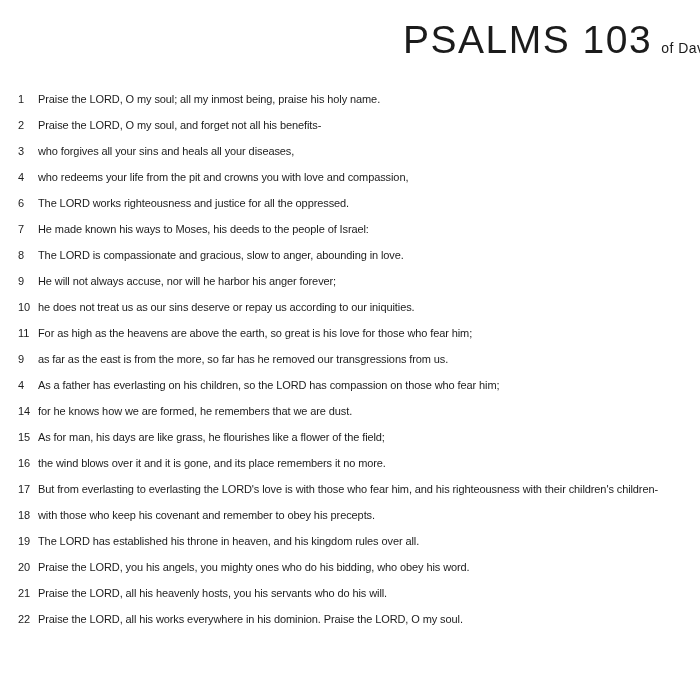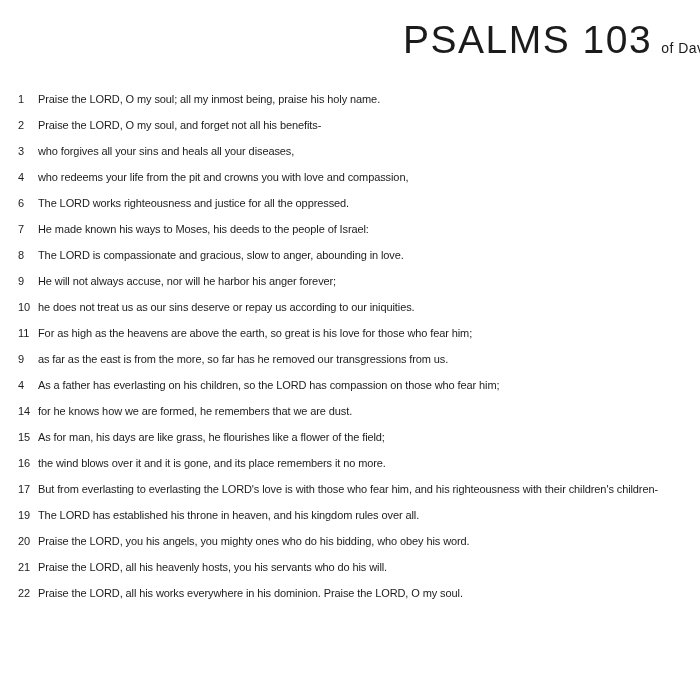--- a/index.html
+++ b/index.html
@@ -135,20 +135,23 @@
     </div>
 
     <div class="verse">
       <span class="vnum">16</span><span class="vtext">the wind blows over it and it is gone, and its place remembers it no more.</span>
     </div>
 
     <div class="verse">
       <span class="vnum">17</span><span class="vtext">But from everlasting to everlasting the LORD's love is with those who fear him, and his righteousness with their children's children-</span>
     </div>
 
+    <div class="verse">
+      <span class="vnum">18</span><span class="vtext">with those who keep his covenant and remember to obey his precepts.</span>
+    </div>
 
     <div class="verse">
       <span class="vnum">19</span><span class="vtext">The LORD has established his throne in heaven, and his kingdom rules over all.</span>
     </div>
 
     <div class="verse">
       <span class="vnum">20</span><span class="vtext">Praise the LORD, you his angels, you mighty ones who do his bidding, who obey his word.</span>
     </div>
 
     <div class="verse">

